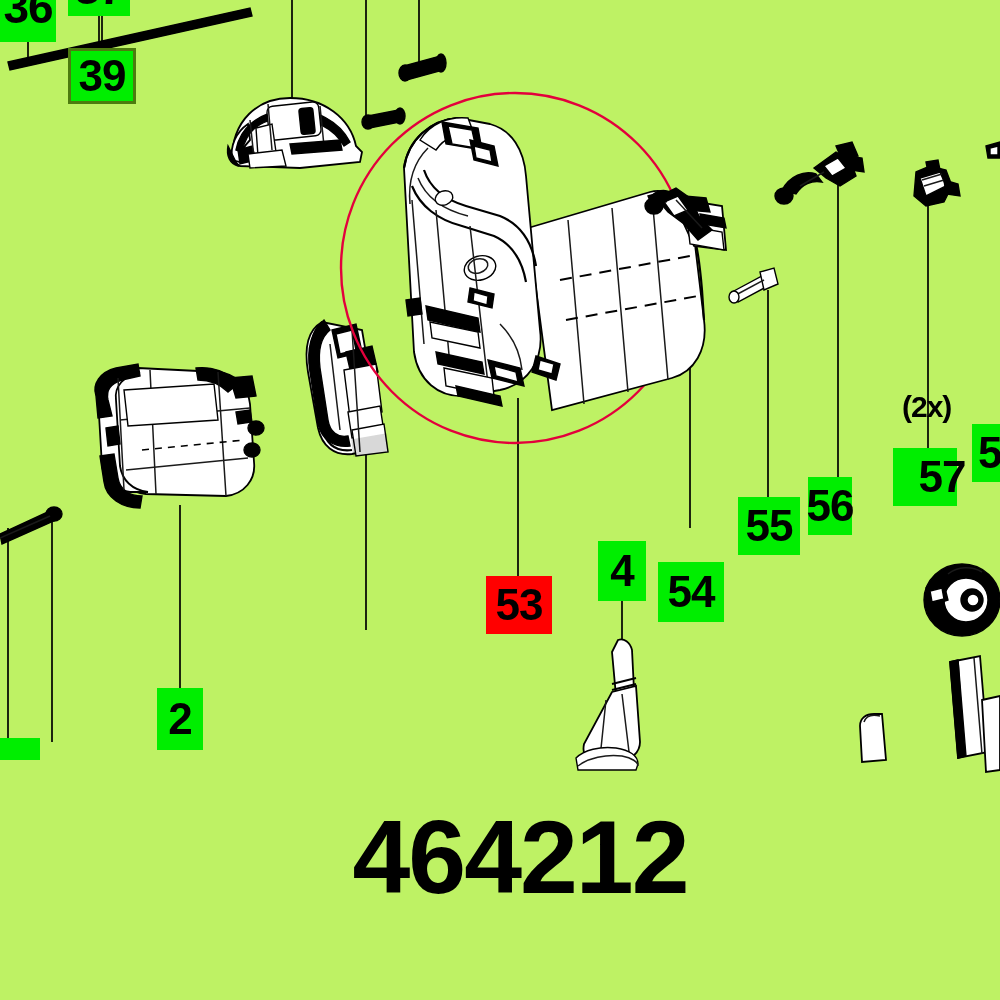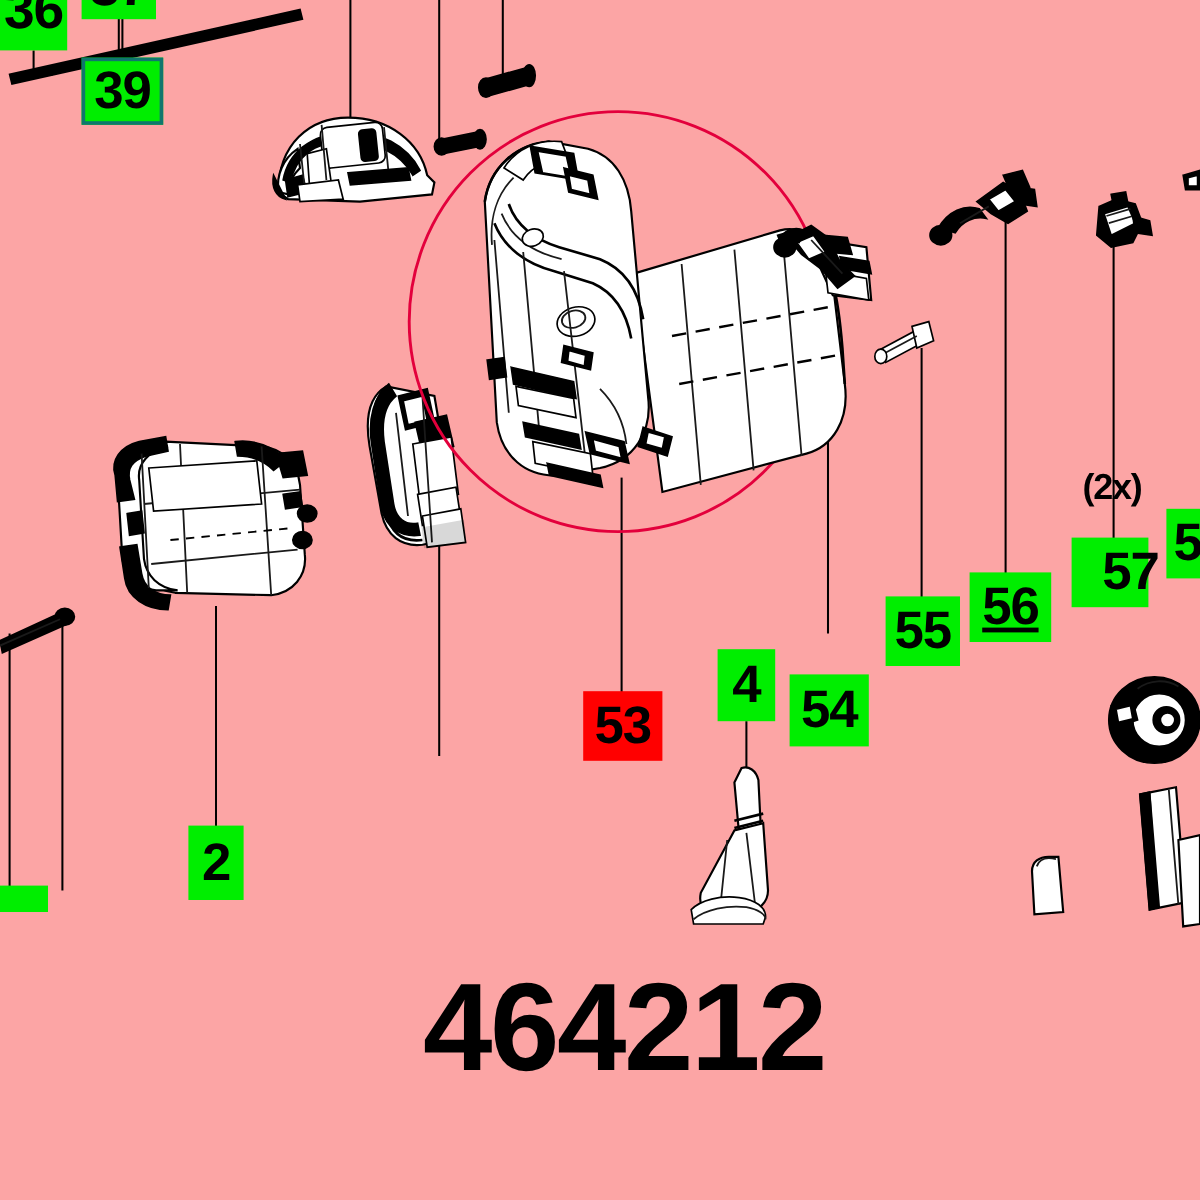--- a/index.html
+++ b/index.html
@@ -1,29 +1,29 @@
 <!DOCTYPE html>
 <html><head>
 <meta charset="utf-8">
 <title>Parts Diagram</title>
 <style>
   html,body{margin:0;padding:0;background:#ffffff;}
   body{width:1000px;height:1000px;overflow:hidden;
        font-family:"Liberation Sans","DejaVu Sans",sans-serif;}
-  #sheet{position:relative;width:1000px;height:1000px;background:#fca5a5;}
+  #sheet{position:relative;width:1000px;height:1000px;background:#bef264;}
   #svgroot{position:absolute;left:0;top:0;width:1000px;height:1000px;}
 
   
   .callout{position:absolute;display:flex;align-items:center;justify-content:center;
            box-sizing:border-box;color:#000;font-weight:700;line-height:1;
            font-family:"Liberation Sans","DejaVu Sans",sans-serif;
            letter-spacing:-1px;}
   .callout.green{background:#00ee00;}
   .callout.red{background:#ff0000;}
-  .callout.outlined{border:3px solid #0f766e;text-align:right;}
+  .callout.outlined{border:3px solid #4d7c0f;text-align:right;}
 
   .mult{position:absolute;color:#000;font-weight:700;
         font-family:"Liberation Sans","DejaVu Sans",sans-serif;
         white-space:nowrap;letter-spacing:-1px;}
 
   #caption{position:absolute;left:0;width:1000px;text-align:center;color:#000;
            font-weight:700;letter-spacing:-2px;
            font-family:"Liberation Sans","DejaVu Sans",sans-serif;}
 </style>
 </head>
@@ -306,21 +306,21 @@
   </div>
 
   <div class="callout green" style="left:658px;top:526px;width:66px;height:60px;font-size:44px;margin-top:36px;">
     <span>54</span>
   </div>
 
   <div class="callout green" style="left:738px;top:497px;width:62px;height:58px;font-size:44px;">
     <span>55</span>
   </div>
 
-  <div class="callout green" style="left:808px;top:477px;width:68px;height:58px;font-size:44px;text-decoration:underline;">
+  <div class="callout green" style="left:808px;top:477px;width:44px;height:58px;font-size:44px;">
     <span>56</span>
   </div>
 
   <div class="callout green" style="left:893px;top:448px;width:64px;height:58px;font-size:44px;padding-left:34px;">
     <span>57</span>
   </div>
 
   <div class="callout green" style="left:972px;top:424px;width:40px;height:58px;font-size:44px;justify-content:flex-start;padding-left:6px;">
     <span>5</span>
   </div>

